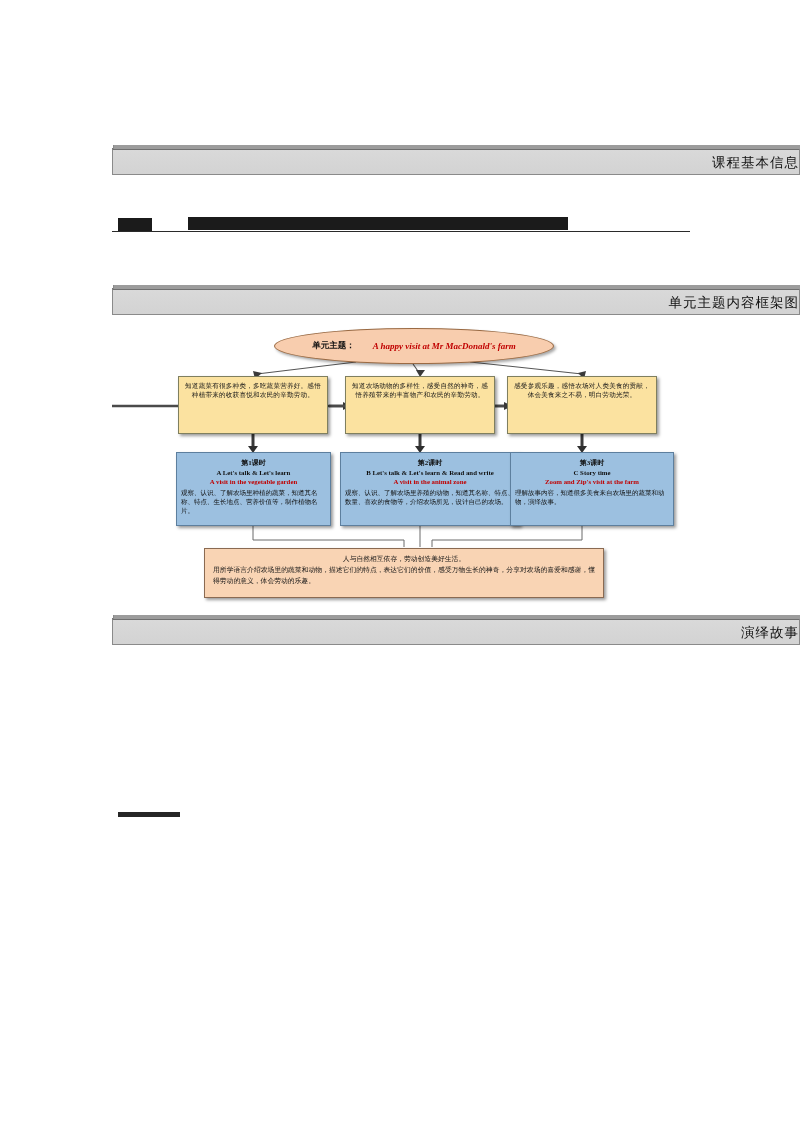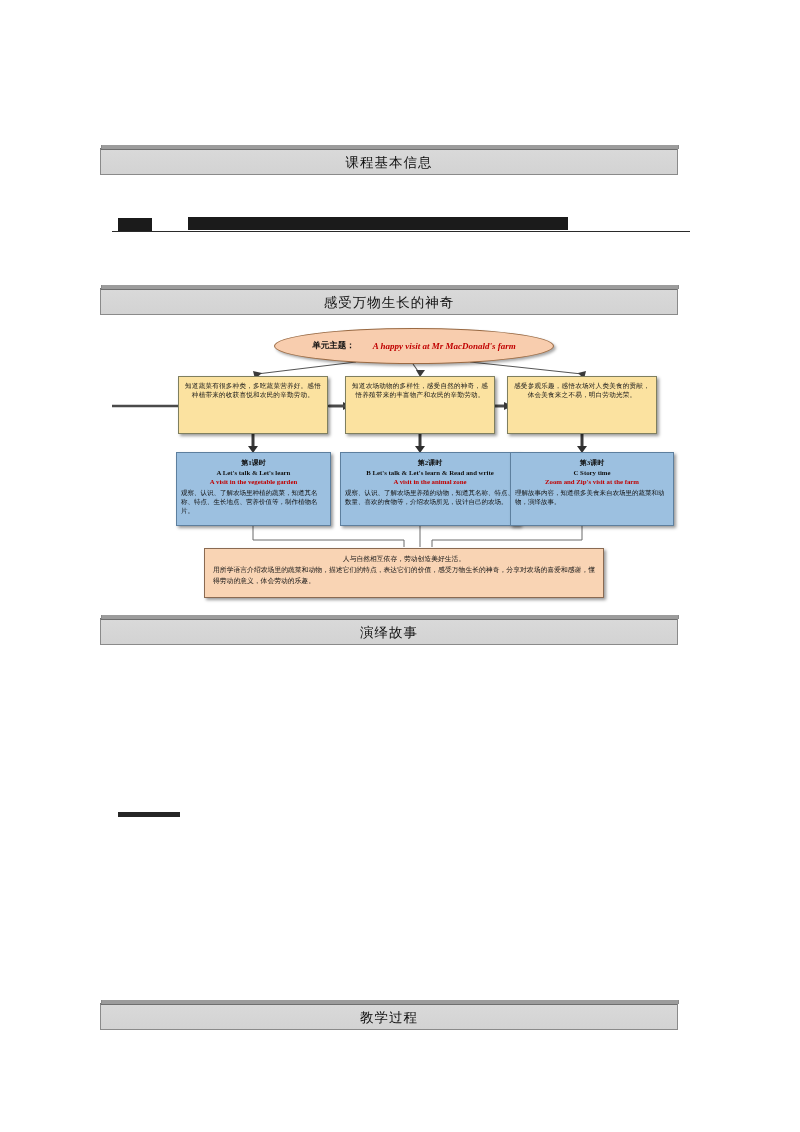--- a/index.html
+++ b/index.html
@@ -11,28 +11,28 @@
     overflow:hidden;
   }
   .page{
     position:absolute;left:0;top:0;width:800px;height:1132px;
     background:#ffffff;
   }
 
   
   .section-bar{
     position:absolute;
-    left:100px;width:578px;
+    left:112px;width:688px;
     box-sizing:border-box;
     background:linear-gradient(#d9d9d9,#d3d3d3);
     border:1px solid #8a8a8a;
     border-top:2px solid #6f6f6f;
     color:#101010;
     font-size:13.5px;
-    text-align:center;
+    text-align:right;
     line-height:25px;
     height:27px;
     letter-spacing:1px;
   }
   .section-bar .cap{
     display:block;
     position:absolute;left:0;top:-5px;width:100%;
     height:4px;background:#9c9c9c;border-left:1px solid #8a8a8a;border-right:1px solid #8a8a8a;
   }
 
@@ -158,21 +158,21 @@
   </div>
 
   <div>
     <div class="redact" style="left:118px;top:218px;width:34px;height:14px;"></div>
     <div class="redact" style="left:188px;top:217px;width:380px;height:13px;"></div>
     <div class="rule" style="left:112px;top:231px;width:578px;"></div>
   </div>
 
   <div class="section-bar" style="top:288px;">
     <span class="cap"></span>
-    <span>感受万物生长的神奇</span>
+    <span>单元主题内容框架图</span>
   </div>
 
   <div class="diagram">
 
     <svg class="wires" viewBox="0 0 578 290">
 
       <path d="M244,44 L145,56" stroke="#555" stroke-width="1.1" fill="none"></path>
       <path d="M301,46 L308,56" stroke="#555" stroke-width="1.1" fill="none"></path>
       <path d="M358,44 L470,56" stroke="#555" stroke-width="1.1" fill="none"></path>
 
@@ -239,18 +239,14 @@
     </div>
   </div>
 
   <div class="section-bar" style="top:618px;">
     <span class="cap"></span>
     <span>演绎故事</span>
   </div>
 
   <div class="redact-soft" style="left:118px;top:812px;width:62px;height:5px;"></div>
 
-  <div class="section-bar" style="top:1003px;">
-    <span class="cap"></span>
-    <span>教学过程</span>
-  </div>
 
 </div>
 
 </body></html>

